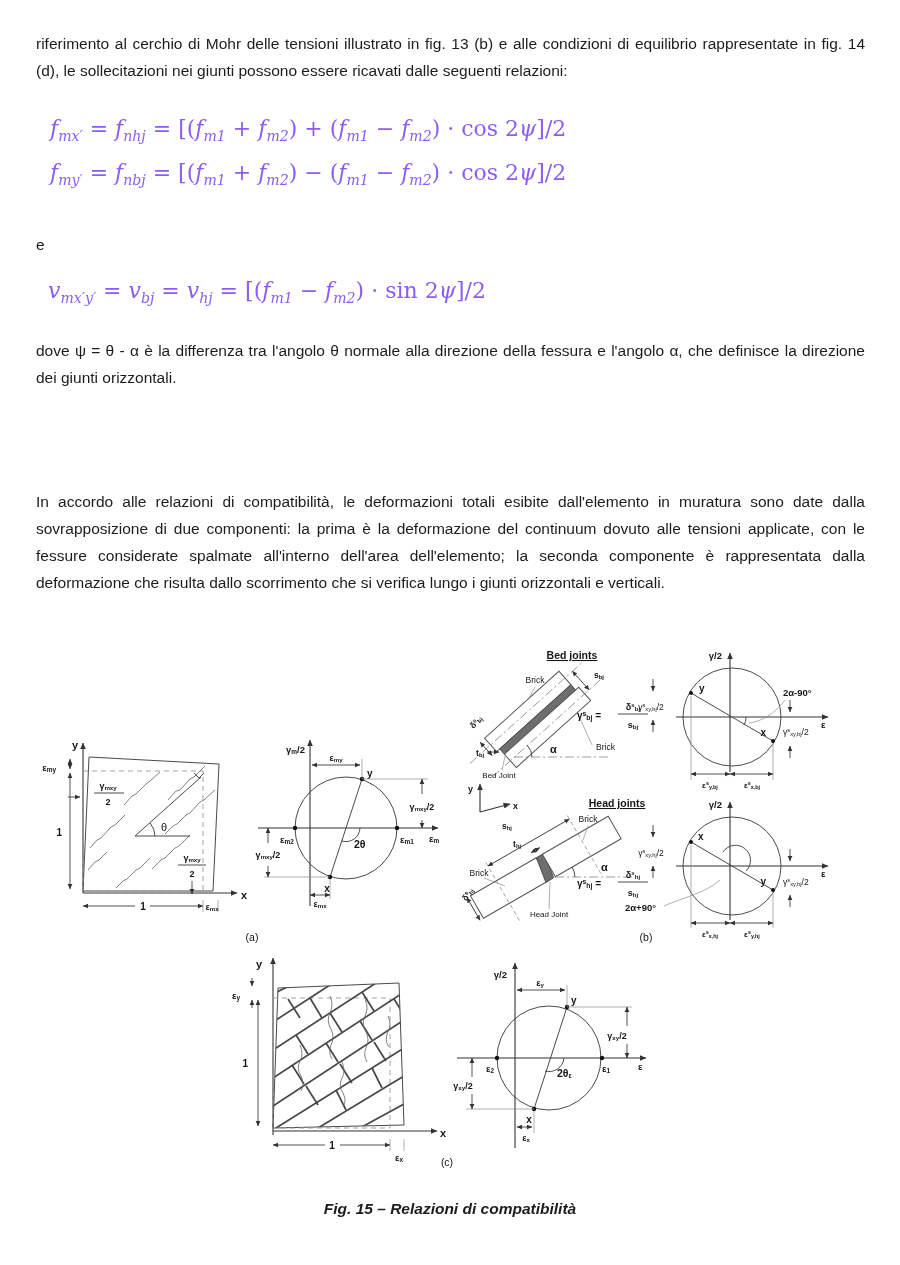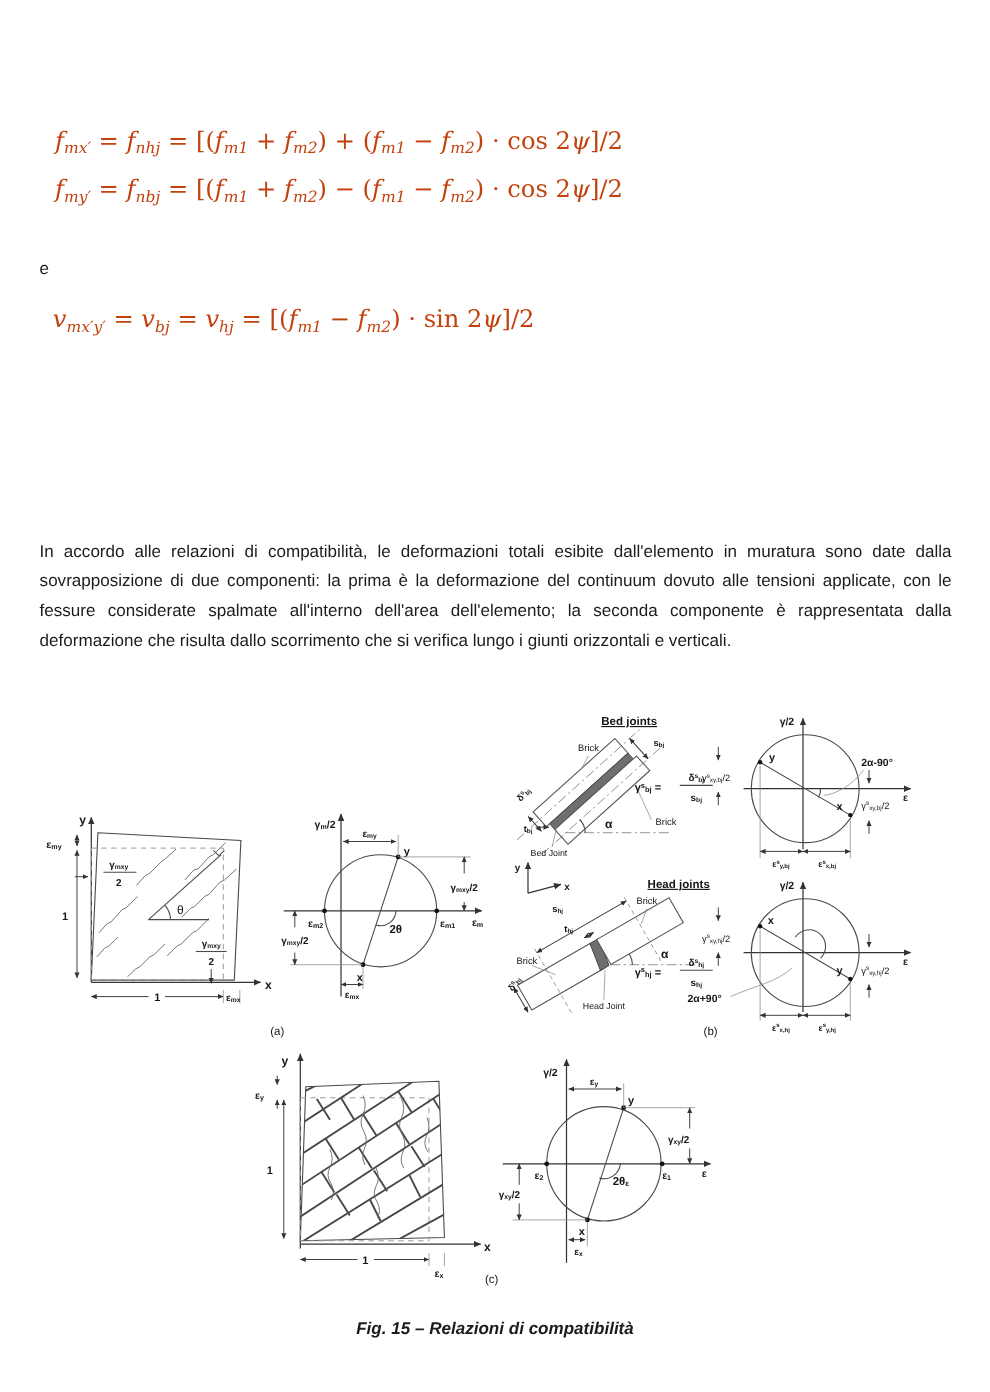--- a/index.html
+++ b/index.html
@@ -1,21 +1,21 @@
 <!DOCTYPE html>
 <html><head>
 <meta charset="utf-8">
 <style>
   html,body{margin:0;padding:0;background:#fff;}
   .page{position:relative;width:900px;height:1265px;background:#fff;overflow:hidden;
         font-family:"Liberation Sans",sans-serif;color:#1c1c1c;}
   .body-text{position:absolute;left:36px;width:829px;font-size:15.5px;line-height:27px;
              text-align:justify;margin:0;}
   .eq{position:absolute;left:50px;font-family:"DejaVu Serif",serif;font-style:italic;
-      font-size:22px;color:#c2410c;white-space:nowrap;}
+      font-size:22px;color:#8b5cf6;white-space:nowrap;}
   .eq .rm{font-style:normal;}
   .eq .sb{font-size:64%;vertical-align:-0.32em;}
   .heading{position:absolute;left:36px;margin:0;font-size:15.5px;font-weight:bold;
            font-style:italic;white-space:pre-wrap;}
   .caption{position:absolute;left:0;width:900px;text-align:center;margin:0;
            font-size:15.5px;font-style:italic;font-weight:bold;}
   
   svg text{font-family:"Liberation Sans",sans-serif;fill:#161616;}
   .t8{font-size:8px}.t85{font-size:8.5px}.t9{font-size:9px}.t95{font-size:9.5px}
   .t10{font-size:10px}.t105{font-size:10.5px}.t11{font-size:11px}
@@ -36,28 +36,30 @@
   .brk{fill:#fff;stroke:#555;stroke-width:1}
   .brkd{fill:#6e6e6e;stroke:#444;stroke-width:.8}
   .course{stroke:#474747;stroke-width:1.7}
   .dot{fill:#111}
 </style>
 </head>
 <body>
 
 <div class="page">
 
+  <p class="body-text" style="top:30px">riferimento al cerchio di Mohr delle tensioni illustrato in fig. 13 (b) e alle condizioni di equilibrio rappresentate in fig. 14 (d), le sollecitazioni nei giunti possono essere ricavati dalle seguenti relazioni:</p>
 
   <div class="eq" style="top:116px"><span>f</span><span class="sb">mx′</span><span class="rm"> = </span><span>f</span><span class="sb">nhj</span><span class="rm"> = [(</span><span>f</span><span class="sb">m1</span><span class="rm"> + </span><span>f</span><span class="sb">m2</span><span class="rm">) + (</span><span>f</span><span class="sb">m1</span><span class="rm"> − </span><span>f</span><span class="sb">m2</span><span class="rm">) · cos 2</span><span>ψ</span><span class="rm">]/2</span></div>
   <div class="eq" style="top:160px"><span>f</span><span class="sb">my′</span><span class="rm"> = </span><span>f</span><span class="sb">nbj</span><span class="rm"> = [(</span><span>f</span><span class="sb">m1</span><span class="rm"> + </span><span>f</span><span class="sb">m2</span><span class="rm">) − (</span><span>f</span><span class="sb">m1</span><span class="rm"> − </span><span>f</span><span class="sb">m2</span><span class="rm">) · cos 2</span><span>ψ</span><span class="rm">]/2</span></div>
 
   <p class="body-text" style="top:231px">e</p>
 
   <div class="eq" style="top:278px;left:48px"><span>v</span><span class="sb">mx′y′</span><span class="rm"> = </span><span>v</span><span class="sb">bj</span><span class="rm"> = </span><span>v</span><span class="sb">hj</span><span class="rm"> = [(</span><span>f</span><span class="sb">m1</span><span class="rm"> − </span><span>f</span><span class="sb">m2</span><span class="rm">) · sin 2</span><span>ψ</span><span class="rm">]/2</span></div>
 
+  <p class="body-text" style="top:337px">dove ψ = θ - α è la differenza tra l'angolo θ normale alla direzione della fessura e l'angolo α, che definisce la direzione dei giunti orizzontali.</p>
 
 
   <p class="body-text" style="top:488px">In accordo alle relazioni di compatibilità, le deformazioni totali esibite dall'elemento in muratura sono date dalla sovrapposizione di due componenti: la prima è la deformazione del continuum dovuto alle tensioni applicate, con le fessure considerate spalmate all'interno dell'area dell'elemento; la seconda componente è rappresentata dalla deformazione che risulta dallo scorrimento che si verifica lungo i giunti orizzontali e verticali.</p>
 
   <svg width="900" height="545" viewBox="0 645 900 545" style="position:absolute;top:645px;left:0">
     <defs>
       <marker id="ar" viewBox="0 0 8 8" refX="7.2" refY="4" markerWidth="6.5" markerHeight="6.5" orient="auto-start-reverse">
         <path d="M0,0.6 L7.6,4 L0,7.4 z" fill="#333"></path>
       </marker>
       <clipPath id="sq">

